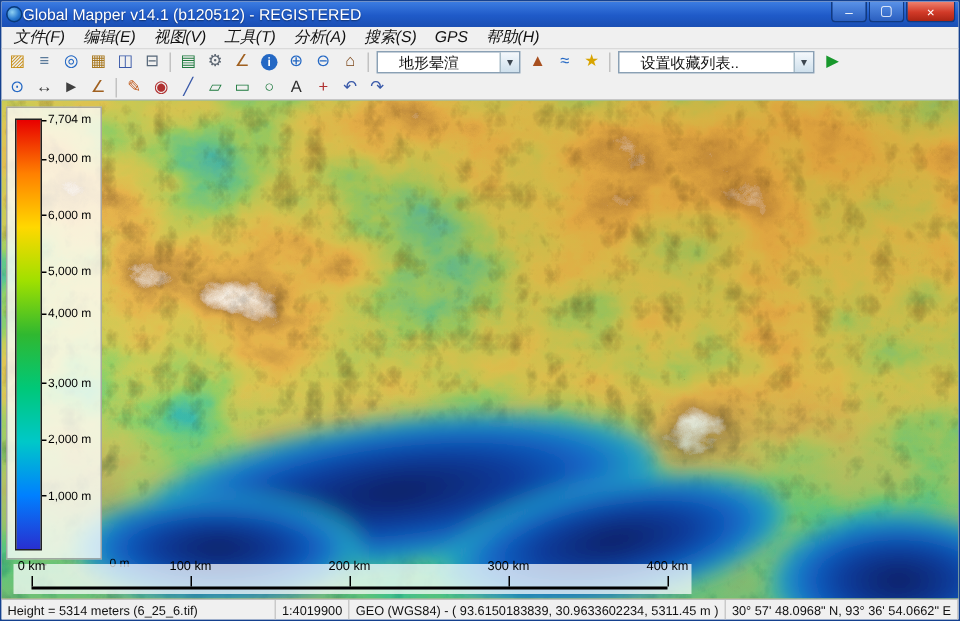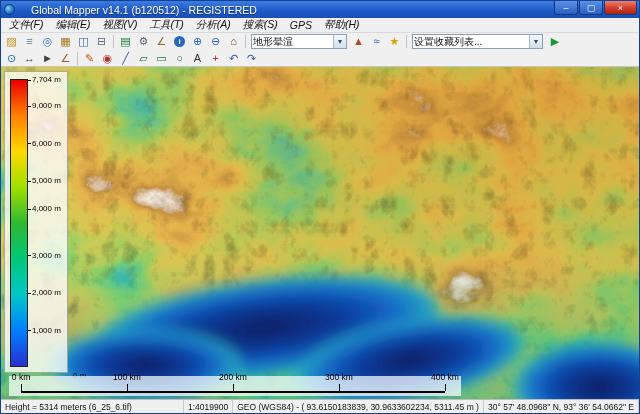--- a/index.html
+++ b/index.html
@@ -1,21 +1,21 @@
 <!DOCTYPE html>
 <html><head>
 <meta charset="utf-8">
 <style>
   * { margin:0; padding:0; box-sizing:border-box; }
   html,body { width:640px; height:414px; }
   body { font-family:"Liberation Sans","DejaVu Sans",sans-serif; background:#d0d0d0; }
   .app { width:640px; height:414px; display:flex; flex-direction:column; border:1px solid #15418f; background:#f0f0f0; overflow:hidden; }
 
   
-  .titlebar { flex:0 0 17px; height:17px; background:linear-gradient(#3c7de2,#1f5ac8 55%,#1a4fb4); display:flex; align-items:center; gap:16px; color:#fff; font-size:10.5px; padding-left:3px; }
+  .titlebar { flex:0 0 17px; height:17px; background:linear-gradient(#3c7de2,#1f5ac8 55%,#1a4fb4); display:flex; align-items:center; gap:0; color:#fff; font-size:10.5px; padding-left:3px; }
   .app-icon { width:11px; height:11px; border-radius:50%; background:radial-gradient(circle at 35% 35%, #8ed0f2, #2a7ad0 55%, #0c4a9a); border:1px solid #083a7a; flex:0 0 11px; }
   .title-text { flex:1; white-space:nowrap; overflow:hidden; text-shadow:0 1px 1px rgba(0,0,0,.45); }
   .win-btns { display:flex; gap:1px; margin-right:2px; align-self:flex-start; }
   .win-btn { width:24px; height:14px; display:flex; align-items:center; justify-content:center; font-size:9px; color:#fff; border:1px solid #123a80; border-top:none; border-radius:0 0 3px 3px; background:linear-gradient(#5a92e8,#2a5fc0); }
   .win-btn.close { width:33px; background:linear-gradient(#f0836f,#d23a28 55%,#aa2414); }
 
   
   .menubar { flex:0 0 15px; height:15px; display:flex; align-items:center; background:#f0f0f0; border-bottom:1px solid #dadada; font-size:10.5px; padding-left:2px; color:#111;font-style:italic; }
   .menu-item { padding:0 6px; white-space:nowrap; }
 
@@ -23,21 +23,21 @@
   .toolbar { flex:0 0 17px; height:17px; display:flex; align-items:center; background:#f0f0f0; padding-left:2px; gap:1px; }
   .toolbar.second { border-bottom:1px solid #c6c6c6; }
   .tb-icons { display:flex; align-items:center; gap:1px; }
   .tb-btn { width:17px; height:15px; display:flex; align-items:center; justify-content:center; font-size:11px; border-radius:2px; cursor:default; }
   .tb-glyph { line-height:1; }
   .tb-glyph.round { width:11px; height:11px; border-radius:50%; font-size:8px; font-weight:bold; display:flex; align-items:center; justify-content:center; }
   .tb-sep { width:1px; height:13px; background:#c2c2c2; margin:0 2px; flex:0 0 1px; }
   .combo { height:15px; background:#fff; border:1px solid #8aa0b4; display:flex; align-items:stretch; font-size:10px; margin:0 2px; color:#111; }
   .combo.shader { width:96px; }
   .combo.favorites { width:131px;gap:36px; }
-  .combo-value { flex:1; display:flex; align-items:center; padding:0 1px; white-space:nowrap; overflow:hidden; }
+  .combo-value { flex:1; display:flex; align-items:center; padding:0 14px; white-space:nowrap; overflow:hidden; }
   .combo-arrow { width:13px; background:linear-gradient(#f4f8fc,#cfe0ec); border-left:1px solid #a8bcc8; font-size:8px; display:flex; align-items:center; justify-content:center; color:#3c4650; }
   .run-btn { width:18px; height:15px; display:flex; align-items:center; justify-content:center; }
   .run-glyph { color:#18982c; font-size:11px; line-height:1; }
 
   
   .map { flex:1 1 auto; position:relative; overflow:hidden; background:#6e9a5e; }
   .map > svg { position:absolute; left:0; top:0; width:100%; height:100%; }
 
   
   .legend { position:absolute; left:3px; top:4px; width:64px; height:302px; background:rgba(255,255,255,0.78); border:1px solid rgba(110,110,110,0.55); }

